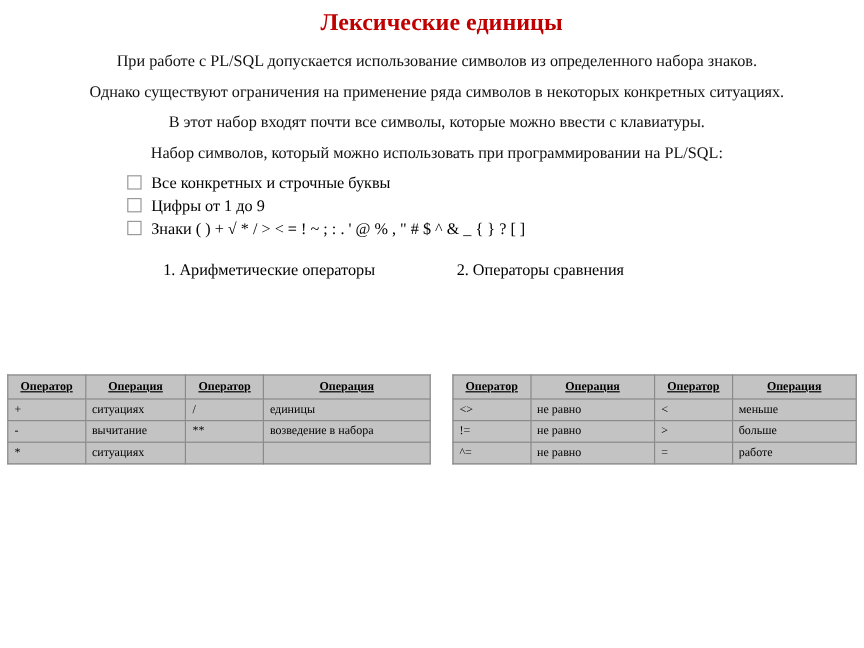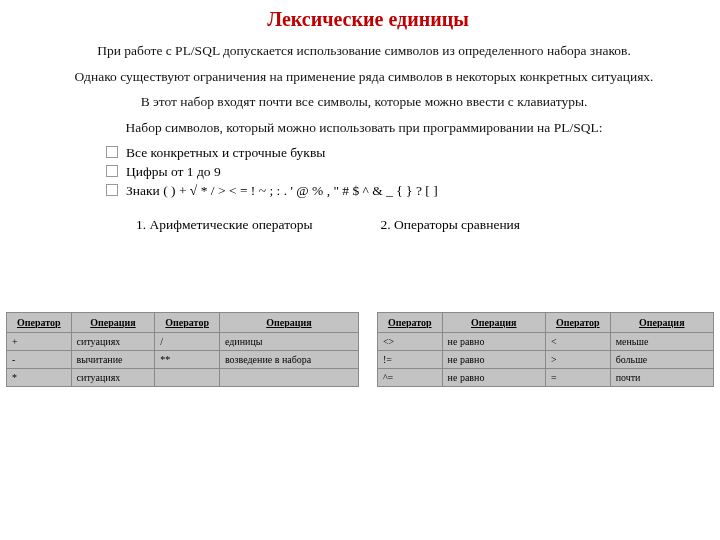--- a/index.html
+++ b/index.html
@@ -179,19 +179,19 @@
         <tr>
           <td>!=</td>
           <td>не равно</td>
           <td>&gt;</td>
           <td>больше</td>
         </tr>
         <tr>
           <td>^=</td>
           <td>не равно</td>
           <td>=</td>
-          <td>почти</td>
+          <td>работе</td>
         </tr>
       </tbody>
     </table>
 
   </div>
 </div>
 
 </body></html>

